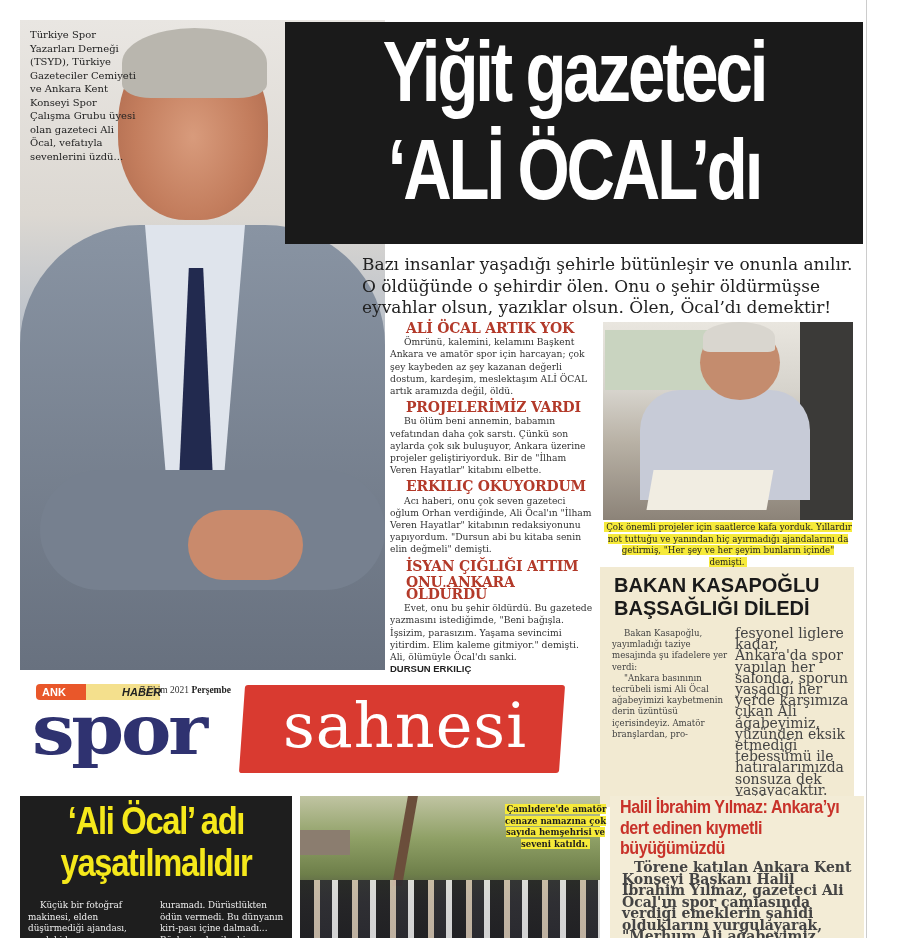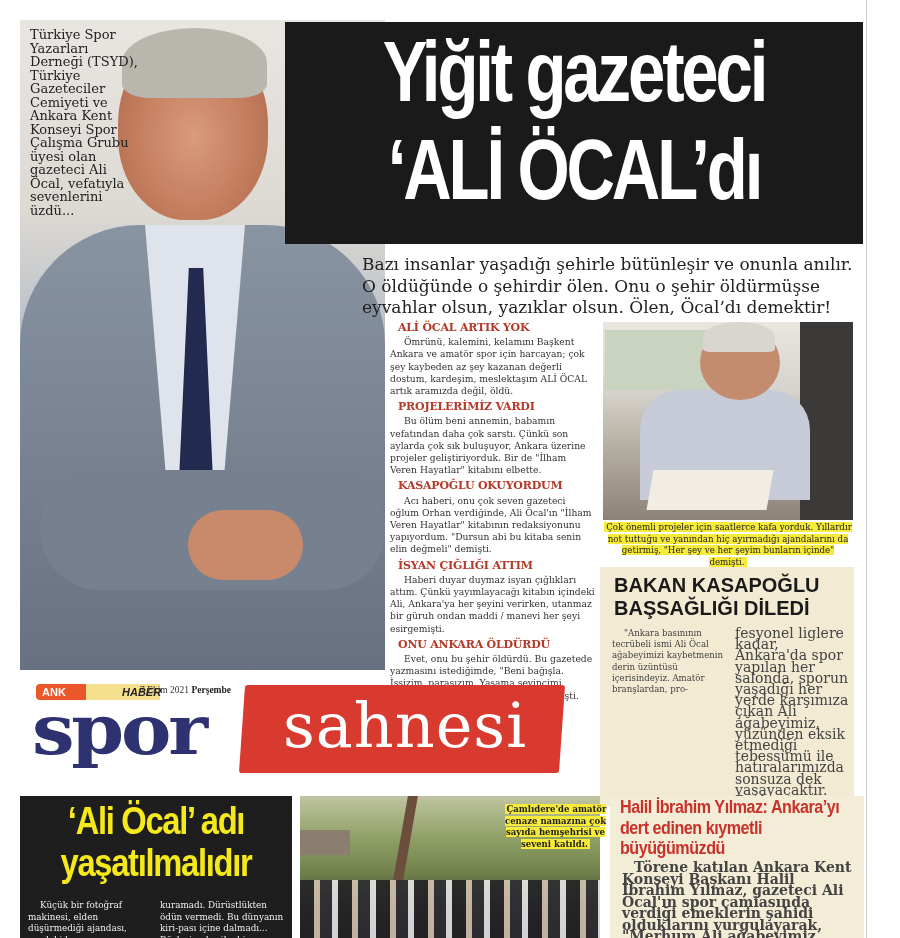--- a/index.html
+++ b/index.html
@@ -1,19 +1,19 @@
 <!DOCTYPE html>
 <html><head>
 <meta charset="utf-8">
 <style>
   html,body{margin:0;padding:0;}
   body{width:900px;height:938px;overflow:hidden;background:#fff;font-family:"DejaVu Serif",serif;position:relative;}
   .abs{position:absolute;}
   
-  #intro{left:30px;top:28px;width:110px;font-size:13px;line-height:13.5px;color:#222;font-family:"DejaVu Serif",serif;}
+  #intro{left:30px;top:28px;width:110px;font-size:10px;line-height:13.5px;color:#222;font-family:"DejaVu Serif",serif;}
   
   #main-photo{left:20px;top:20px;width:365px;height:650px;
     background:linear-gradient(180deg,#e9e6e2 0%,#dcd8d2 30%,#bfc4cb 45%,#8c97a6 60%,#6b7686 80%,#5b6574 100%);}
   #face{left:118px;top:35px;width:150px;height:185px;border-radius:48% 48% 45% 45%;
     background:radial-gradient(ellipse at 50% 55%,#d89b7c 0%,#c37d5d 55%,#a8654a 100%);}
   #hair{left:122px;top:28px;width:145px;height:70px;border-radius:50% 50% 20% 20%;background:#b9b6ae;}
   #jacket{left:20px;top:225px;width:365px;height:445px;border-radius:120px 120px 0 0;background:linear-gradient(180deg,#8994a3,#68717f);}
   #shirt{left:145px;top:225px;width:100px;height:300px;background:#dfe4ec;clip-path:polygon(0 0,100% 0,75% 100%,25% 100%);}
   #tie{left:178px;top:268px;width:36px;height:260px;background:#222a4f;clip-path:polygon(30% 0,70% 0,100% 90%,50% 100%,0 90%);}
   #arms{left:40px;top:470px;width:345px;height:120px;border-radius:60px;background:#76808f;}
@@ -21,21 +21,21 @@
   
   #headline-box{left:285px;top:22px;width:578px;height:222px;background:#1a1a1a;}
   #headline{left:285px;top:22px;width:578px;height:222px;color:#fff;text-align:center;
     font-family:"Liberation Sans",sans-serif;font-weight:bold;font-size:86px;line-height:98px;letter-spacing:-4px;
     transform:scaleX(0.78);transform-origin:center;}
   #headline div{white-space:nowrap;}
   
   #deck{left:362px;top:254px;width:500px;font-size:17px;line-height:21.5px;color:#222;}
   
   #article{left:390px;top:318px;width:205px;font-size:9.2px;line-height:12.2px;color:#333;}
-  #article h4{margin:4px 0 2px 8px;color:#b33a2a;font-size:11px;font-weight:bold;font-family:"DejaVu Serif",serif;letter-spacing:-0.2px;}
+  #article h4{margin:4px 0 2px 16px;color:#b33a2a;font-size:14px;font-weight:bold;font-family:"DejaVu Serif",serif;letter-spacing:-0.2px;}
   #article p{margin:0;text-indent:14px;text-align:left;}
   #article .sig{font-family:"Liberation Sans",sans-serif;font-weight:bold;font-size:9.5px;color:#222;}
   
   #photo2{left:603px;top:322px;width:250px;height:198px;background:linear-gradient(180deg,#e9e6df 0%,#d6d3cc 35%,#b9b2a6 60%,#8c8378 100%);overflow:hidden;}
   #p2-window{left:605px;top:330px;width:110px;height:60px;background:#c9d4c0;}
   #p2-man{left:700px;top:325px;width:80px;height:75px;border-radius:50%;background:#c48c6e;}
   #p2-hair{left:703px;top:322px;width:72px;height:30px;border-radius:50% 50% 10% 10%;background:#d9d6cf;}
   #p2-body{left:640px;top:390px;width:170px;height:110px;border-radius:40px 40px 0 0;background:#c7cbd7;}
   #p2-book{left:650px;top:470px;width:120px;height:40px;background:#f1ede2;transform:skewX(-10deg);}
   #p2-dark{left:800px;top:322px;width:53px;height:198px;background:#3b3a38;}
@@ -94,41 +94,41 @@
   <div>‘ALİ ÖCAL’dı</div>
 </div>
 
 <div class="abs" id="deck">Bazı insanlar yaşadığı şehirle bütünleşir ve onunla anılır. O öldüğünde o şehirdir ölen. Onu o şehir öldürmüşse eyvahlar olsun, yazıklar olsun. Ölen, Öcal’dı demektir!</div>
 
 <div class="abs" id="article">
   <h4>ALİ ÖCAL ARTIK YOK</h4>
   <p>Ömrünü, kalemini, kelamını Başkent Ankara ve amatör spor için harcayan; çok şey kaybeden az şey kazanan değerli dostum, kardeşim, meslektaşım ALİ ÖCAL artık aramızda değil, öldü.</p>
   <h4>PROJELERİMİZ VARDI</h4>
   <p>Bu ölüm beni annemin, babamın vefatından daha çok sarstı. Çünkü son aylarda çok sık buluşuyor, Ankara üzerine projeler geliştiriyorduk. Bir de "İlham Veren Hayatlar" kitabını elbette.</p>
-  <h4>KASAPOĞLU OKUYORDUM</h4>
+  <h4>ERKILIÇ OKUYORDUM</h4>
   <p>Acı haberi, onu çok seven gazeteci oğlum Orhan verdiğinde, Ali Öcal'ın "İlham Veren Hayatlar" kitabının redaksiyonunu yapıyordum. "Dursun abi bu kitaba senin elin değmeli" demişti.</p>
   <h4>İSYAN ÇIĞLIĞI ATTIM</h4>
-  <p>Haberi duyar duymaz isyan çığlıkları attım. Çünkü yayımlayacağı kitabın içindeki Ali, Ankara'ya her şeyini verirken, utanmaz bir güruh ondan maddi / manevi her şeyi esirgemişti.</p>
   <h4>ONU ANKARA ÖLDÜRDÜ</h4>
   <p>Evet, onu bu şehir öldürdü. Bu gazetede yazmasını istediğimde, "Beni bağışla. İşsizim, parasızım. Yaşama sevincimi yitirdim. Elim kaleme gitmiyor." demişti. Ali, ölümüyle Öcal'dı sanki.</p>
   <div class="sig">DURSUN ERKILIÇ</div>
 </div>
 
 <div class="abs" id="photo2"></div>
 <div class="abs" id="p2-window"></div>
 <div class="abs" id="p2-dark"></div>
 <div class="abs" id="p2-body"></div>
 <div class="abs" id="p2-man"></div>
 <div class="abs" id="p2-hair"></div>
 <div class="abs" id="p2-book"></div>
 <div class="abs" id="caption2"><span class="hl">Çok önemli projeler için saatlerce kafa yorduk. Yıllardır not tuttuğu ve yanından hiç ayırmadığı ajandalarını da getirmiş, "Her şey ve her şeyim bunların içinde" demişti.</span></div>
 
 <div class="abs" id="bakan-box"></div>
 <div class="abs" id="bakan-title">BAKAN KASAPOĞLU BAŞSAĞLIĞI DİLEDİ</div>
 <div class="abs" id="bakan-col1">
+  <p class="bp">Bakan Kasapoğlu, yayımladığı taziye mesajında şu ifadelere yer verdi:</p>
   <p class="bp">"Ankara basınının tecrübeli ismi Ali Öcal ağabeyimizi kaybetmenin derin üzüntüsü içerisindeyiz. Amatör branşlardan, pro-</p>
 </div>
 <div class="abs" id="bakan-col2">
   <p class="bp0">fesyonel liglere kadar, Ankara'da spor yapılan her salonda, sporun yaşadığı her yerde karşımıza çıkan Ali ağabeyimiz, yüzünden eksik etmediği tebessümü ile hatıralarımızda sonsuza dek yaşayacaktır. Başkent Ankara'nın spor gelişimine önemli katkı sağlayan Ali Öcal'a Allah'tan rahmet, ailesine, yakınlarına ve basın camiasına başsağlığı dilerim."</p>
 </div>
 
 <div class="abs" id="brand-badge">ANK</div>
 <div class="abs" id="brand-badge2">HABER</div>
 <div class="abs" id="date"><span>7 Ekim 2021</span> <b>Perşembe</b></div>
 <div class="abs" id="spor">spor</div>

